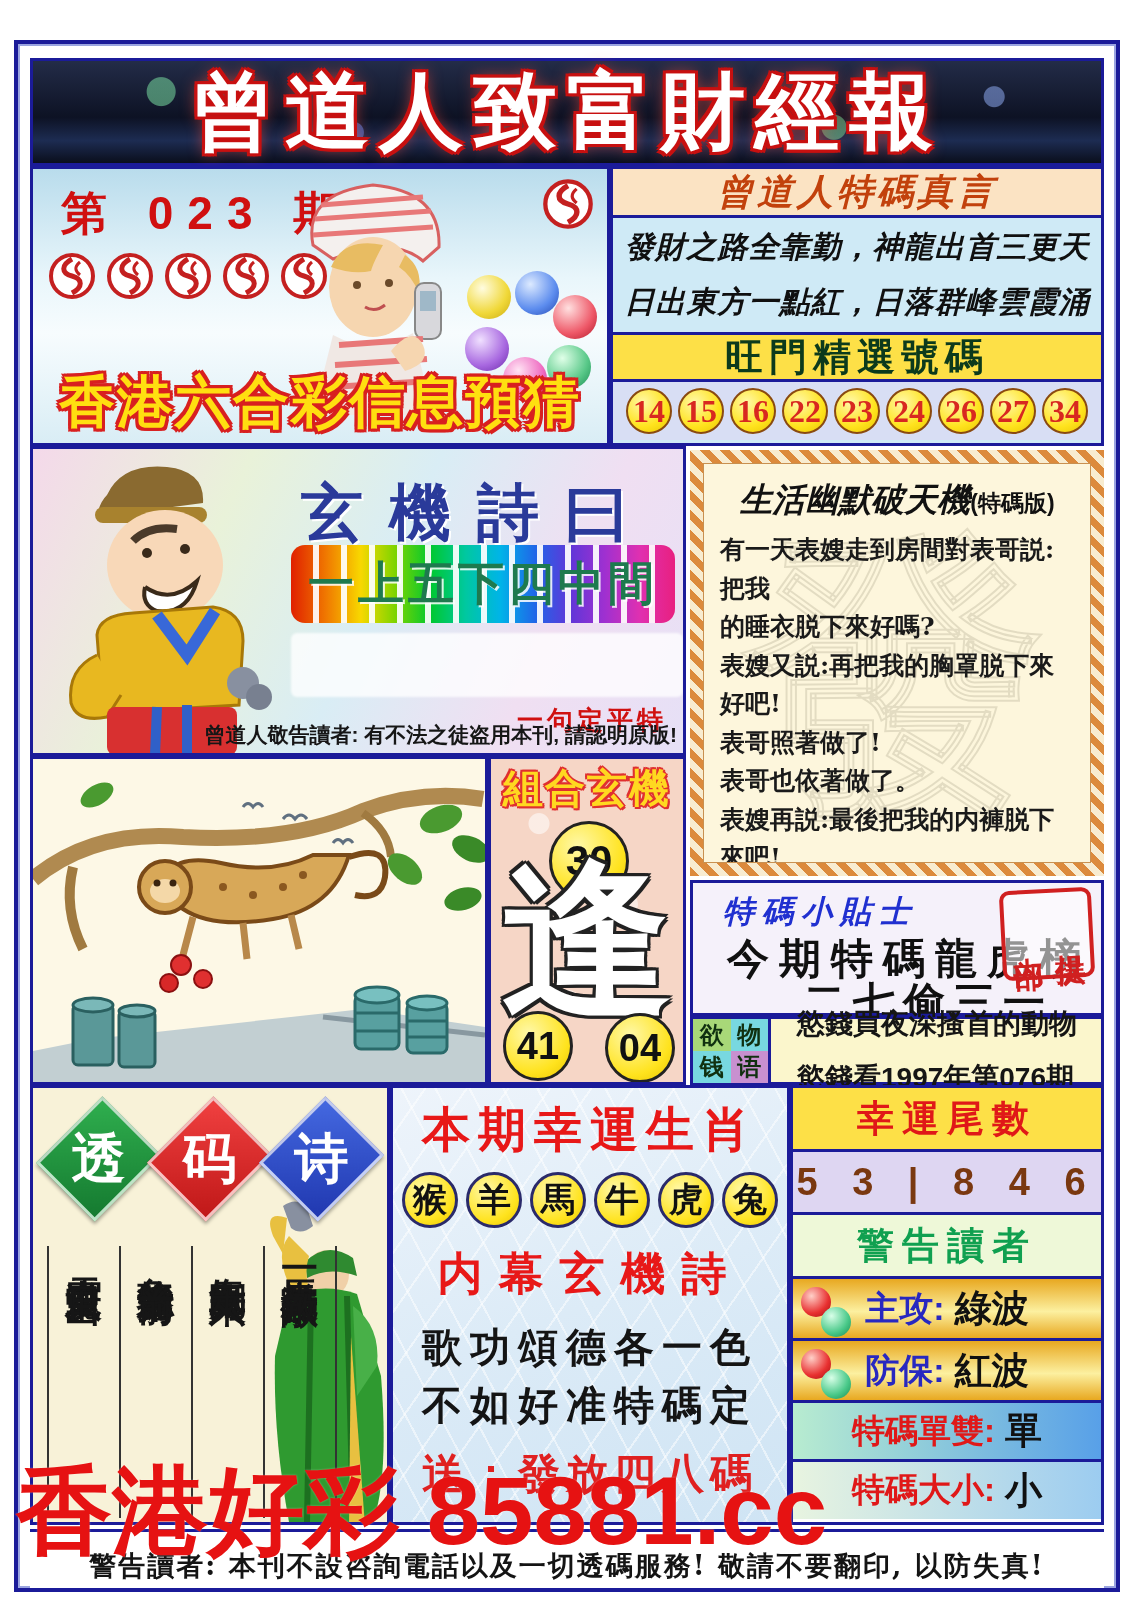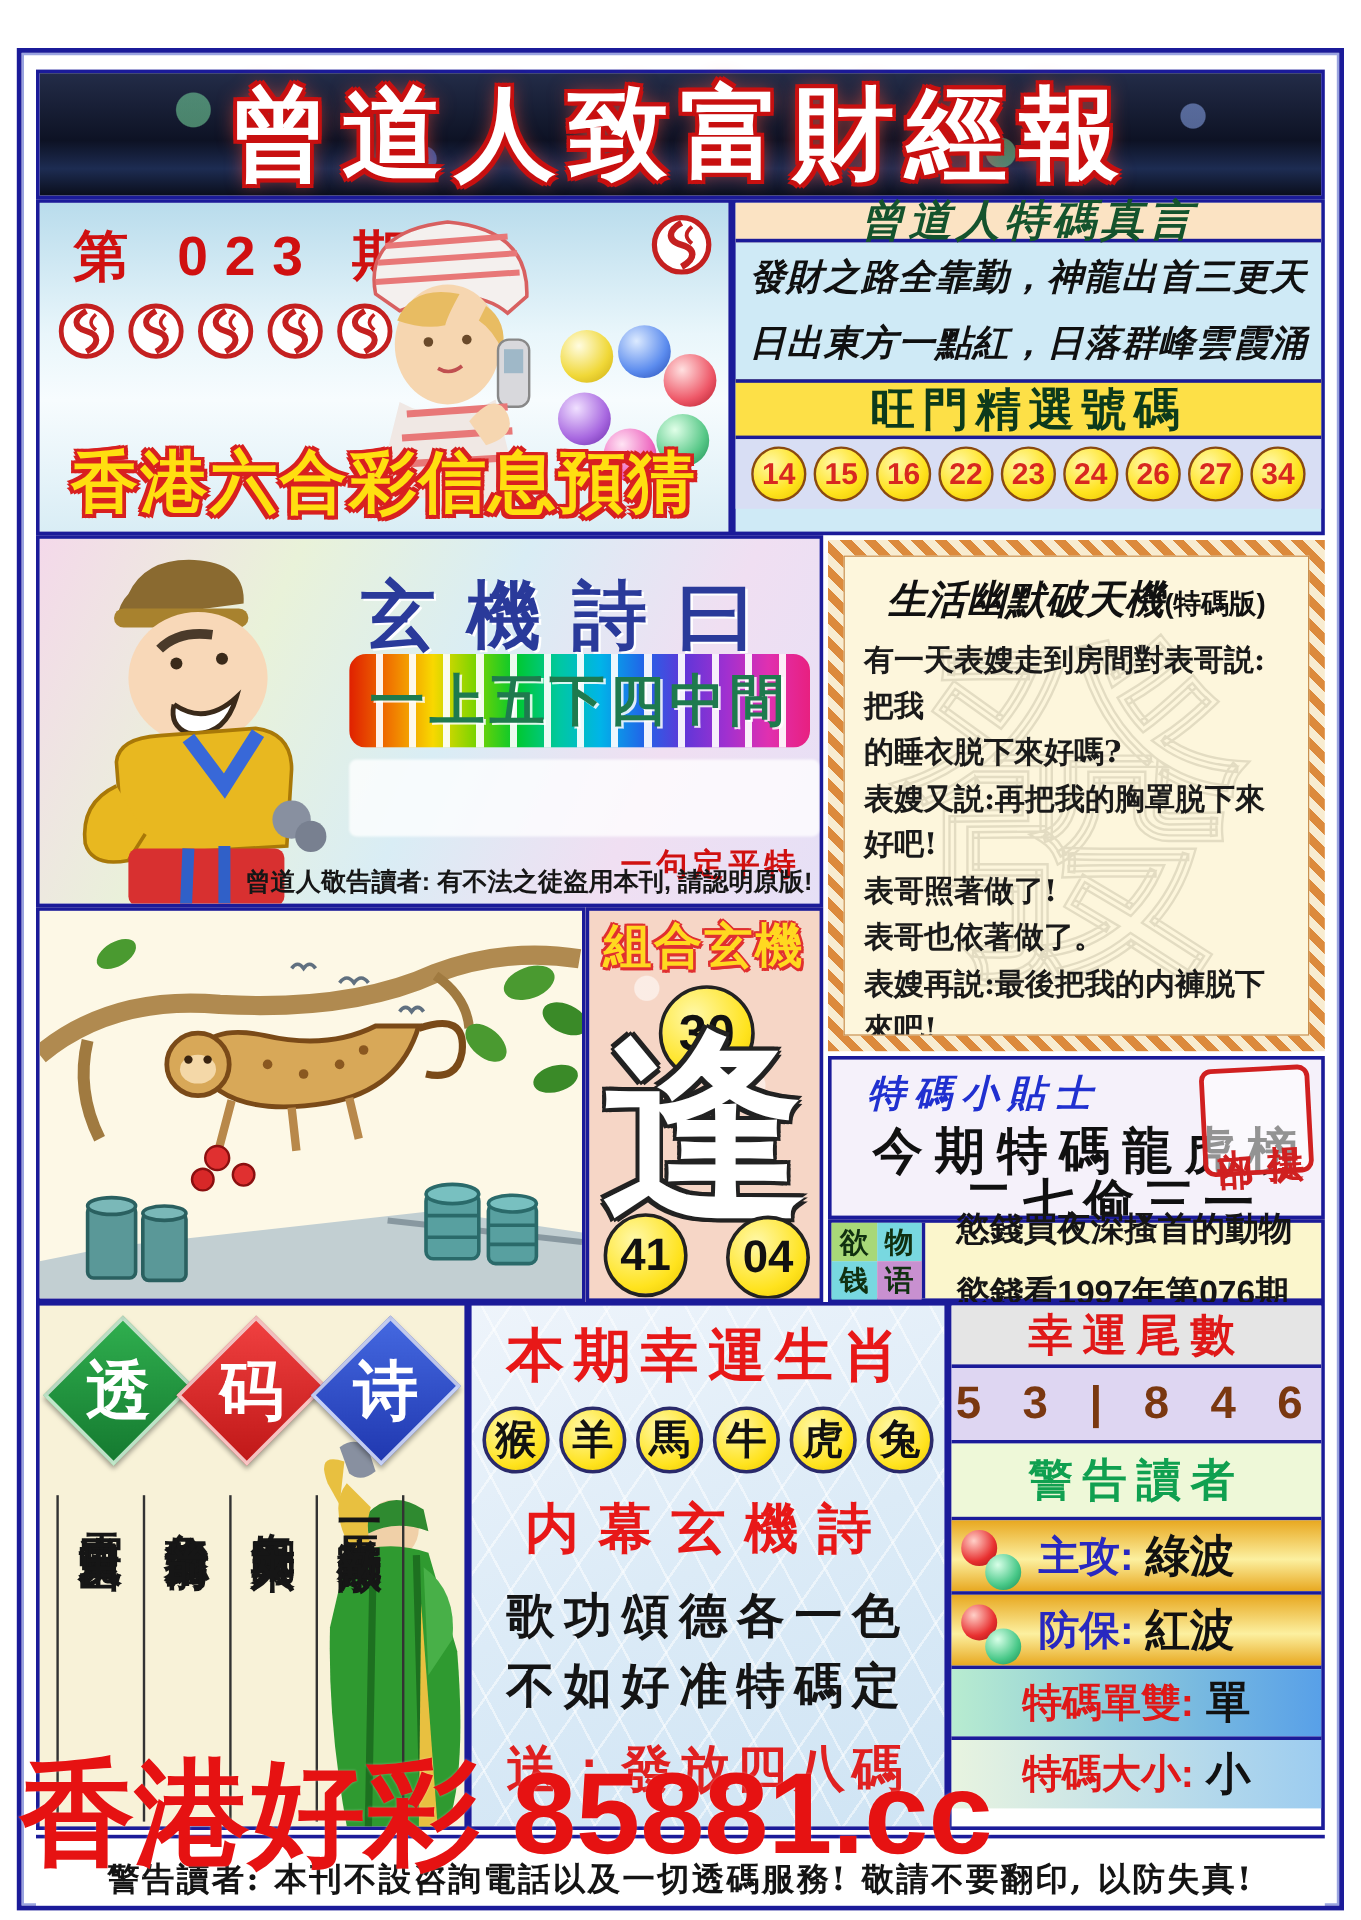--- a/index.html
+++ b/index.html
@@ -33,29 +33,29 @@
   .emblem{width:50px;height:50px;}
   .corner-emblem{position:absolute;right:12px;top:8px;width:54px;height:54px;}
   .balls-cluster{position:absolute;left:428px;top:102px;width:130px;height:130px;}
   .cball{position:absolute;width:44px;height:44px;border-radius:50%;}
   .slogan{position:absolute;left:0;bottom:2px;width:100%;text-align:center;font-size:56px;font-weight:900;color:#ffdf10;letter-spacing:2px;
     text-shadow:3px 0 0 #d82020,-3px 0 0 #d82020,0 3px 0 #d82020,0 -3px 0 #d82020,3px 3px 0 #d82020,-3px -3px 0 #d82020,3px -3px 0 #d82020,-3px 3px 0 #d82020;}
   .photo{position:absolute;left:240px;top:6px;width:200px;height:240px;}
 
   
   .topright{left:610px;top:166px;width:494px;height:280px;background:#cfeaf6;}
-  .tr-head{height:33px;background:#fbe3c3;border-bottom:3px solid var(--navy);display:flex;align-items:center;justify-content:center;
-    font-size:36px;font-weight:900;color:#14532d;letter-spacing:4px;font-style:italic;}
+  .tr-head{height:49px;background:#fbe3c3;border-bottom:3px solid var(--navy);display:flex;align-items:center;justify-content:center;
+    font-size:36px;font-weight:900;color:#c2410c;letter-spacing:4px;font-style:italic;}
   .tr-verse{height:114px;display:flex;flex-direction:column;align-items:center;justify-content:center;gap:14px;}
   .tr-verse div{font-size:30px;font-weight:900;color:#101010;font-style:italic;letter-spacing:1px;}
   .tr-num-head{height:50px;background:#fde047;border-top:3px solid var(--navy);border-bottom:3px solid var(--navy);
     display:flex;align-items:center;justify-content:center;font-size:38px;font-weight:900;color:#0c3a1c;letter-spacing:6px;}
   .tr-balls{height:58px;background:#d8def4;display:flex;align-items:center;justify-content:center;gap:6px;}
   .ball{border-radius:50%;display:flex;align-items:center;justify-content:center;font-weight:900;}
-  .ynum{width:46px;height:46px;background:radial-gradient(circle at 35% 30%,#fff8a8,#ffe31e 60%,#e8c400);border:2px solid #8a4a10;color:#d82820;font-size:25px;}
+  .ynum{width:46px;height:46px;background:radial-gradient(circle at 35% 30%,#fff8a8,#ffe31e 60%,#e8c400);border:2px solid #8a4a10;color:#d82820;font-size:32px;font-family:Liberation Serif, serif;}
 
   
   .mystic{left:30px;top:446px;width:656px;height:310px;overflow:hidden;
     background:linear-gradient(115deg,#f4d9ea 0%,#e9f2d9 28%,#d9edf5 52%,#f0dff2 76%,#e6e0f6 100%);}
   .mystic-title{position:absolute;left:268px;top:22px;font-size:62px;font-weight:900;color:#2a3a9a;letter-spacing:26px;text-shadow:2px 2px 0 #fff;}
   .rainbow{position:absolute;left:258px;top:96px;width:384px;height:78px;border-radius:14px;
     background:
       repeating-linear-gradient(90deg,transparent 0 22px,rgba(255,255,255,.92) 22px 28px),
       linear-gradient(90deg,#e02000,#f07800,#f8d800,#7cd400,#00c830,#00c8a0,#00b4e8,#2066e8,#6036d8,#a030d0,#e030b0,#e82080);
     display:flex;align-items:center;justify-content:center;}
@@ -137,21 +137,21 @@
   .cb-title{margin-top:10px;text-align:center;font-size:48px;font-weight:900;color:#e81818;letter-spacing:8px;}
   .zodiac-row{margin-top:10px;display:flex;justify-content:center;gap:8px;}
   .zball{width:56px;height:56px;background:radial-gradient(circle at 35% 30%,#fff8a8,#ffe31e 65%,#e8c400);border:3px solid #2a2a6a;color:#111;font-size:34px;}
   .cb-inner{margin-top:16px;text-align:center;font-size:45px;font-weight:900;color:#e81818;letter-spacing:16px;}
   .cb-poem{margin-top:14px;text-align:center;font-size:40px;font-weight:900;color:#141414;letter-spacing:8px;line-height:58px;}
   .cb-gift{margin-top:12px;text-align:center;font-size:42px;font-weight:900;color:#e02020;letter-spacing:6px;}
 
   
   .rightb{left:790px;top:1085px;width:314px;height:440px;background:#fff;display:flex;flex-direction:column;}
   .rb-row{border-bottom:3px solid var(--navy);display:flex;align-items:center;justify-content:center;position:relative;}
-  .rb-tail{height:52px;background:#e5e5e5;font-size:37px;font-weight:900;color:#e01818;letter-spacing:8px;}
+  .rb-tail{height:64px;background:#fde047;font-size:37px;font-weight:900;color:#e01818;letter-spacing:8px;}
   .rb-digits{height:63px;background:#ded6f2;font-size:38px;font-weight:900;color:#7a3810;letter-spacing:12px;}
   .rb-wave{height:64px;background:#eef8d8;font-size:37px;font-weight:900;color:#10a050;letter-spacing:8px;}
   .rb-gold{height:62px;background:linear-gradient(180deg,#e8a820,#fcf0a0 55%,#e8a820);}
   .rb-oe{height:59px;background:linear-gradient(90deg,#b8ecd0,#58a0e8);}
   .rb-size{height:57px;border-bottom:none;background:linear-gradient(90deg,#e8f4e0,#9cccf0);}
   .rb-pair{display:flex;align-items:center;gap:10px;}
   .rb-label-blue{font-size:34px;font-weight:900;color:#2828c0;}
   .rb-label-red{font-size:33px;font-weight:900;color:#e01818;}
   .rb-value{font-size:37px;font-weight:900;color:#111;text-align:right;}
   .twoballs{position:absolute;left:8px;top:8px;width:52px;height:48px;}

